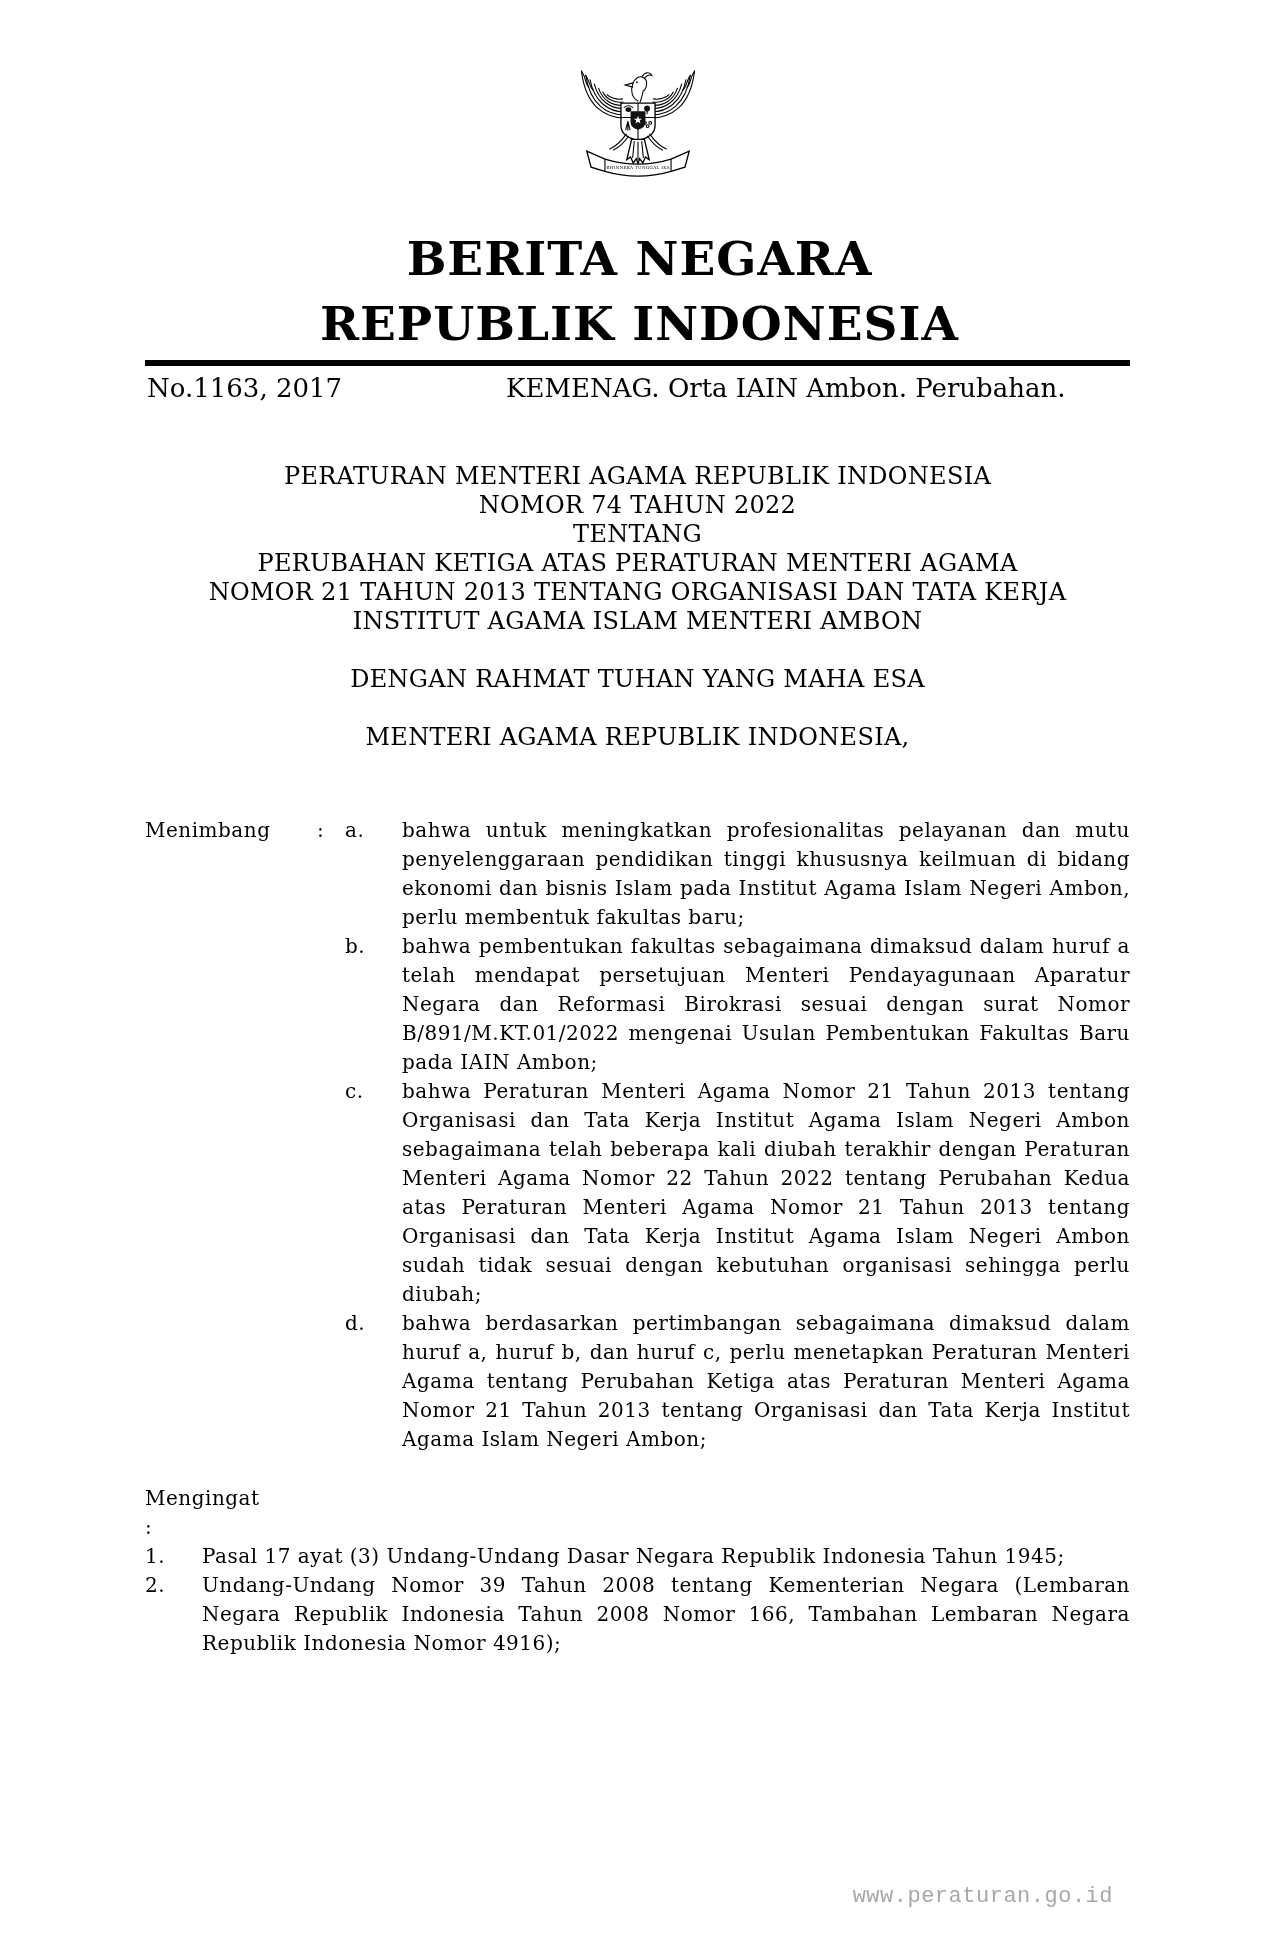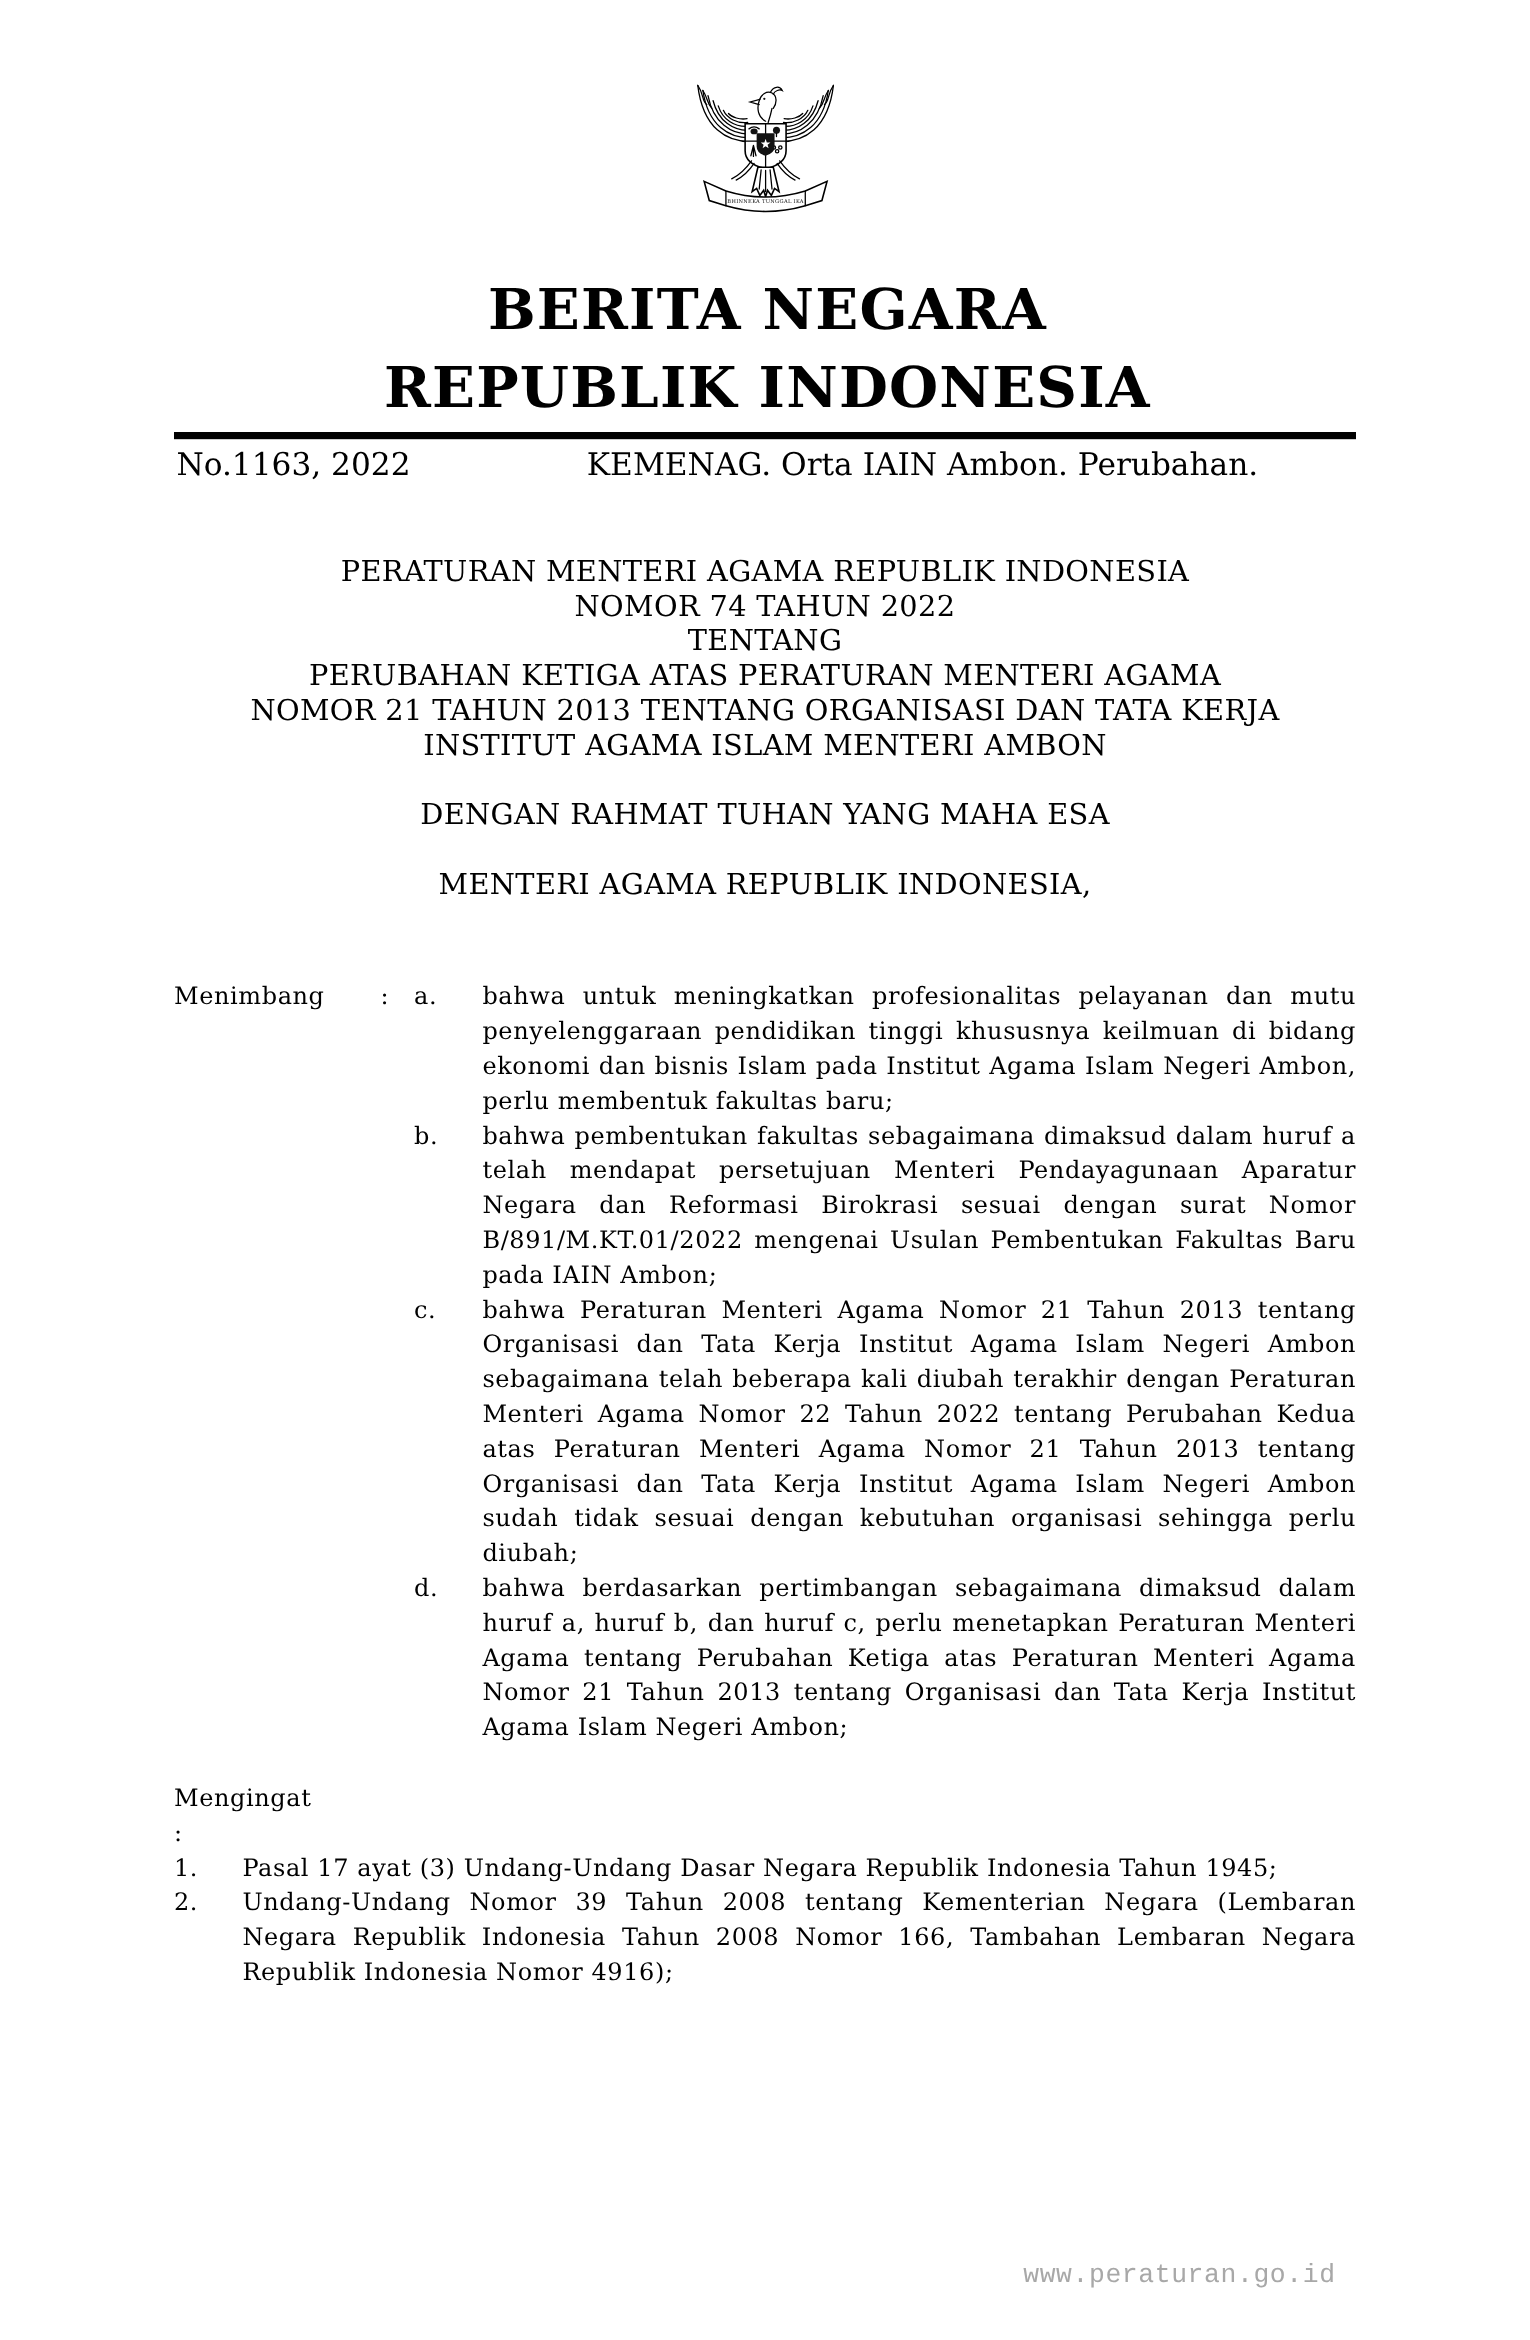--- a/index.html
+++ b/index.html
@@ -31,21 +31,21 @@
   .rule{height:6px;background:#000;margin-top:4px;}
   .masthead-row{
     position:relative;
     margin-top:6px;
     height:34px;
     font-size:26px;
     line-height:32px;
     white-space:nowrap;
   }
   .gazette-number{position:absolute;left:2px;top:0;}
-  .gazette-subject{position:absolute;left:344px;top:0;}
+  .gazette-subject{position:absolute;left:361px;top:0;}
   .doc-title{
     margin-top:56px;
     text-align:center;
     font-size:24px;
     line-height:29px;
     letter-spacing:0.3px;
   }
   .doc-title div{white-space:nowrap;}
   .invocation,.issuer{
     margin-top:29px;
@@ -144,21 +144,21 @@
   </div>
 
   <h1 class="masthead-title">
     <div>BERITA NEGARA</div>
     <div>REPUBLIK INDONESIA</div>
   </h1>
 
   <div class="content">
     <div class="rule"></div>
     <div class="masthead-row">
-      <span class="gazette-number">No.1163, 2022</span>
+      <span class="gazette-number">No.1163, 2017</span>
       <span class="gazette-subject">KEMENAG. Orta IAIN Ambon. Perubahan.</span>
     </div>
 
     <div class="doc-title">
       <div>PERATURAN MENTERI AGAMA REPUBLIK INDONESIA</div>
       <div>NOMOR 74 TAHUN 2022</div>
       <div>TENTANG</div>
       <div>PERUBAHAN KETIGA ATAS PERATURAN MENTERI AGAMA</div>
       <div>NOMOR 21 TAHUN 2013 TENTANG ORGANISASI DAN TATA KERJA</div>
       <div>INSTITUT AGAMA ISLAM MENTERI AMBON</div>

